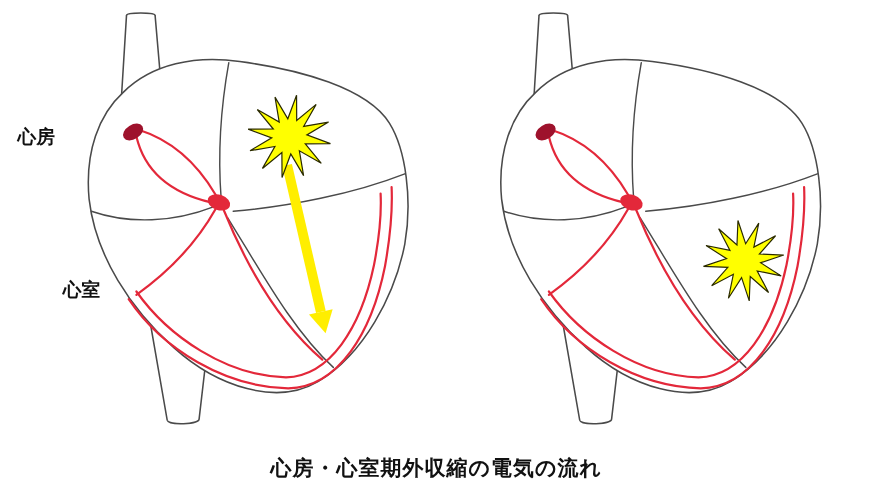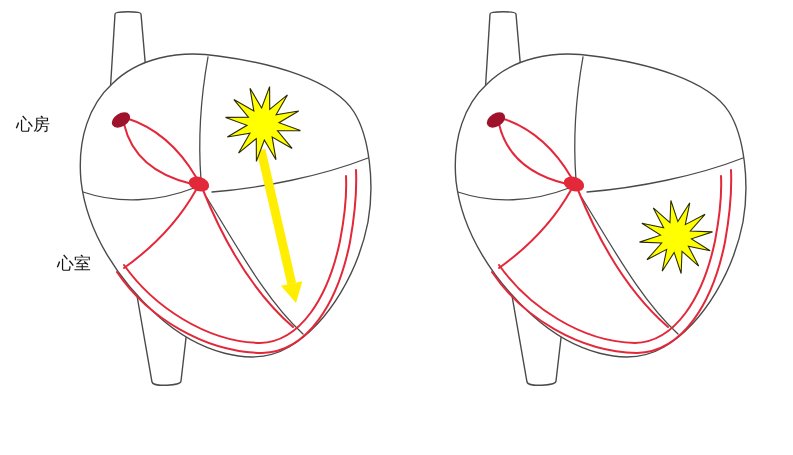--- a/index.html
+++ b/index.html
@@ -16,21 +16,21 @@
   .vessel{fill:#ffffff;stroke:var(--outline,#4a4a4a);stroke-width:1.4;}
   .septum{fill:none;stroke:var(--outline,#4a4a4a);stroke-width:1.3;stroke-linecap:round;}
   .red{fill:none;stroke:var(--conduction_red,#e32636);stroke-width:2;stroke-linecap:round;}
   .sa{fill:var(--sa_node_red,#9e122c);stroke:none;}
   .av{fill:var(--av_node_red,#e32636);stroke:none;}
   .star{fill:var(--starburst_yellow,#ffff00);stroke:var(--starburst_stroke,#222222);stroke-width:1.1;}
   .arrow-line{stroke:var(--arrow_yellow,#ffee00);stroke-width:9;fill:none;}
   .arrow-head{fill:var(--arrow_yellow,#ffee00);stroke:none;}
   .lbl{
     position:absolute;
-    font-weight:normal;
+    font-weight:bold;
     font-size:17px;
     color:#111;
     white-space:nowrap;
   }
   .lbl-atrium{left:16px;top:113px;}
   .lbl-ventricle{left:57px;top:252px;}
   .caption{
     position:absolute;
     left:0;top:413px;width:793px;
     text-align:center;
@@ -86,14 +86,15 @@
       <line class="arrow-line" x1="261" y1="150" x2="291.7" y2="283.5"></line>
       <polygon class="arrow-head" points="296,303 280.9,285.8 302.4,281.2"></polygon>
     </g>
 
     <use href="#star" class="star" transform="translate(263,124) rotate(10)"></use>
     <use href="#star" class="star" transform="translate(676,237) rotate(-8) scale(0.97)"></use>
   </svg>
 
   <div class="lbl lbl-atrium">心房</div>
   <div class="lbl lbl-ventricle">心室</div>
+  <div class="caption">心房・心室期外収縮の電気の流れ</div>
 
 </div>
 
 </body></html>

